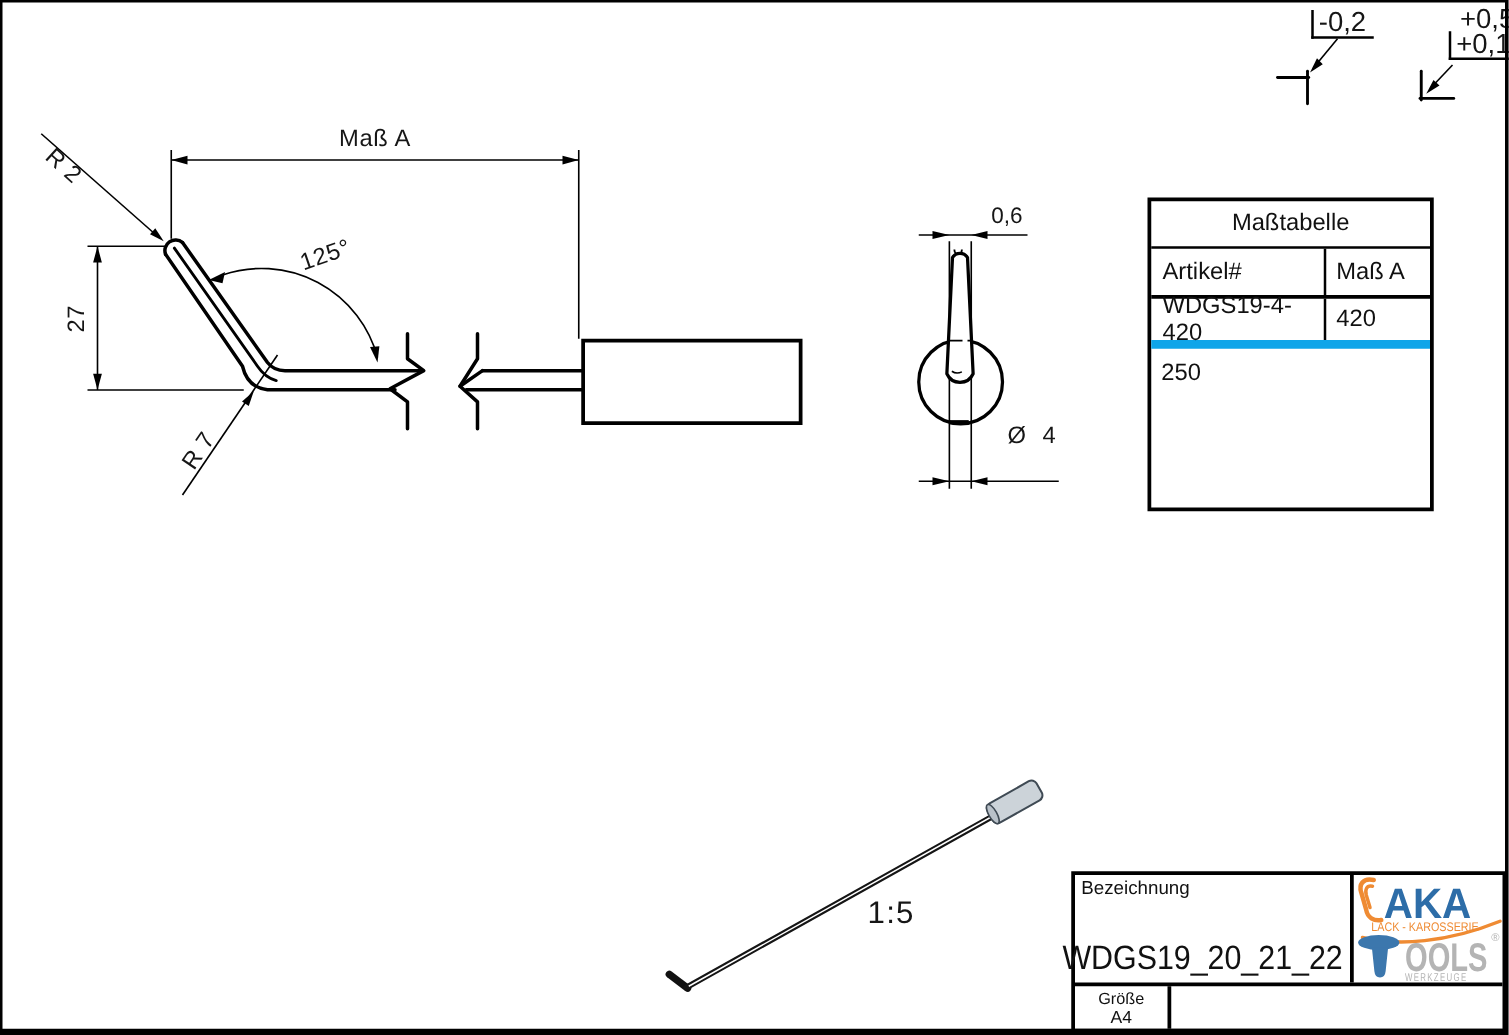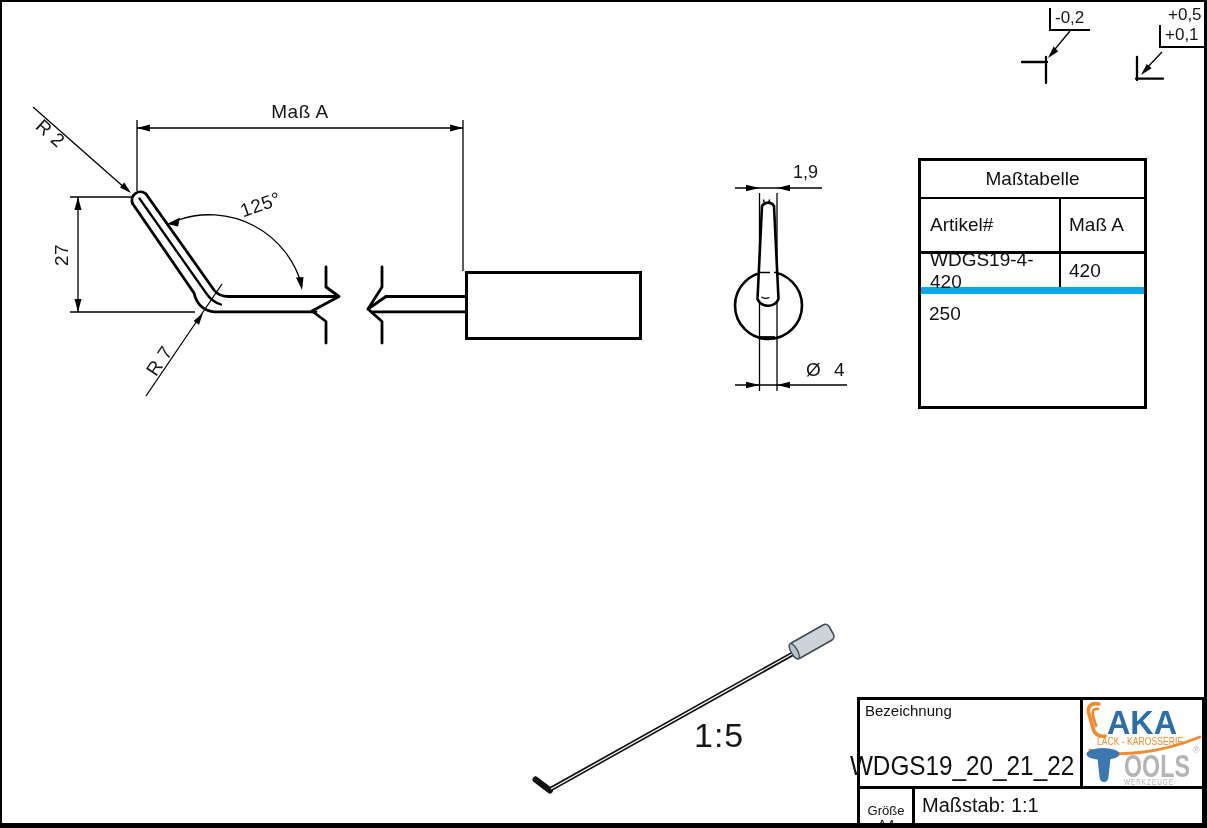--- a/index.html
+++ b/index.html
@@ -9,39 +9,39 @@
   svg{position:absolute;left:0;top:0}
   .t{position:absolute;white-space:nowrap;color:#161616}
   
   .k{stroke:#000;stroke-width:2.8;fill:none;stroke-linecap:round;stroke-linejoin:round}
   .m{stroke:#000;stroke-width:2.3;fill:none;stroke-linecap:round}
   .d{stroke:#000;stroke-width:1.3;fill:none}
   .ar{fill:#000;stroke:none}
   
   .dim{font-size:19px;letter-spacing:.5px}
   
-  .tol{font-size:17px;line-height:20px}
+  .tol{font-size:22px;line-height:20px}
   .tol .brk{display:inline-block;border-left:2px solid #000;border-bottom:2px solid #000;padding:0 6px 1px 4px}
   
   .mtab{position:absolute;left:918px;top:158px;width:229px;height:251px;border:3px solid #000;background:#fff;font-size:19px}
   .mt-title{height:38px;border-bottom:2px solid #000;display:flex;align-items:center;justify-content:center}
-  .mt-head{height:55px;border-bottom:3px solid #000;display:flex}
+  .mt-head{height:40px;border-bottom:3px solid #000;display:flex}
   .mt-row{height:40px;border-bottom:7px solid #0ea5e9;display:flex}
   .mt-row:last-child{border-bottom:none}
   .c1{width:140px;border-right:2px solid #000;display:flex;align-items:center;padding-left:9px}
   .c2{flex:1;display:flex;align-items:center;padding-left:8px}
   
   .tblock{position:absolute;left:857px;top:697px;width:348px;height:129px;border:3px solid #000;background:#fff}
   .tb-top{height:89px;border-bottom:3px solid #000;display:flex}
   .tb-bez{width:223px;border-right:3px solid #000;position:relative}
   .tb-bez .lbl{font-size:15px;padding:2px 0 0 5px}
   .tb-bez .val{position:absolute;right:6px;bottom:4px;font-size:27px;letter-spacing:0;transform:scaleX(.9);transform-origin:100% 100%}
   .tb-logo{flex:1;position:relative}
   .tb-bot{height:34px;display:flex}
-  .tb-size{width:55px;border-right:3px solid #000;text-align:center;font-size:13px;line-height:15px;padding-top:14px}
+  .tb-size{width:77px;border-right:3px solid #000;text-align:center;font-size:13px;line-height:15px;padding-top:2px}
   .tb-scale{flex:1;font-size:20px;padding:5px 0 0 7px}
 </style>
 </head>
 <body>
 
 <div class="stage">
   <div class="frame"></div>
 
   <svg width="1207" height="828" viewBox="0 0 1207 828">
 
@@ -115,23 +115,23 @@
         <ellipse cx="791.5" cy="641.2" rx="3.2" ry="8.7" fill="#b9c1c9" stroke="#3f4a54" stroke-width="1.3"></ellipse>
       </g>
     </g>
   </svg>
 
   <div class="t dim" style="left:137px;top:101px;width:326px;text-align:center">Maß A</div>
   <div class="t dim" style="left:240px;top:194px;transform:rotate(-19deg)">125°</div>
   <div class="t dim" style="left:40px;top:244px;width:44px;text-align:center;transform:rotate(-90deg)">27</div>
   <div class="t dim" style="left:46px;top:115px;transform:rotate(42deg);transform-origin:0 0">R 2</div>
   <div class="t dim" style="left:151px;top:363px;transform:rotate(-56deg);transform-origin:0 50%">R 7</div>
-  <div class="t" style="left:793px;top:162px;font-size:18px">1,9</div>
-  <div class="t dim" style="left:806px;top:359px;letter-spacing:4px">Ø 4</div>
-  <div class="t" style="left:694px;top:716px;font-size:34px;letter-spacing:1px">1:5</div>
+  <div class="t" style="left:793px;top:162px;font-size:18px">0,6</div>
+  <div class="t dim" style="left:806px;top:338px;letter-spacing:4px">Ø 4</div>
+  <div class="t" style="left:694px;top:716px;font-size:25px;letter-spacing:1px">1:5</div>
 
   <div class="t tol" style="left:1049px;top:8px"><span class="brk">-0,2</span></div>
   <div class="t tol" style="left:1159px;top:5px;text-align:center">
     <div style="padding-left:6px">+0,5</div>
     <div class="brk">+0,1</div>
   </div>
 
   <div class="mtab">
     <div class="mt-title">Maßtabelle</div>
     <div class="mt-head">
@@ -166,16 +166,15 @@
           <text x="110" y="53" font-family="Liberation Sans, sans-serif" font-size="9" fill="#b4b4b4">®</text>
           <text x="41" y="85" font-family="Liberation Sans, sans-serif" font-size="9" fill="#b4b4b4" letter-spacing="1.5" textLength="50" lengthAdjust="spacingAndGlyphs">WERKZEUGE</text>
         </svg>
       </div>
     </div>
     <div class="tb-bot">
       <div class="tb-size">
         <div>Größe</div>
         <div style="font-size:14px">A4</div>
       </div>
-      <div class="tb-scale">Maßstab: 1:1</div>
     </div>
   </div>
 </div>
 
 </body></html>

